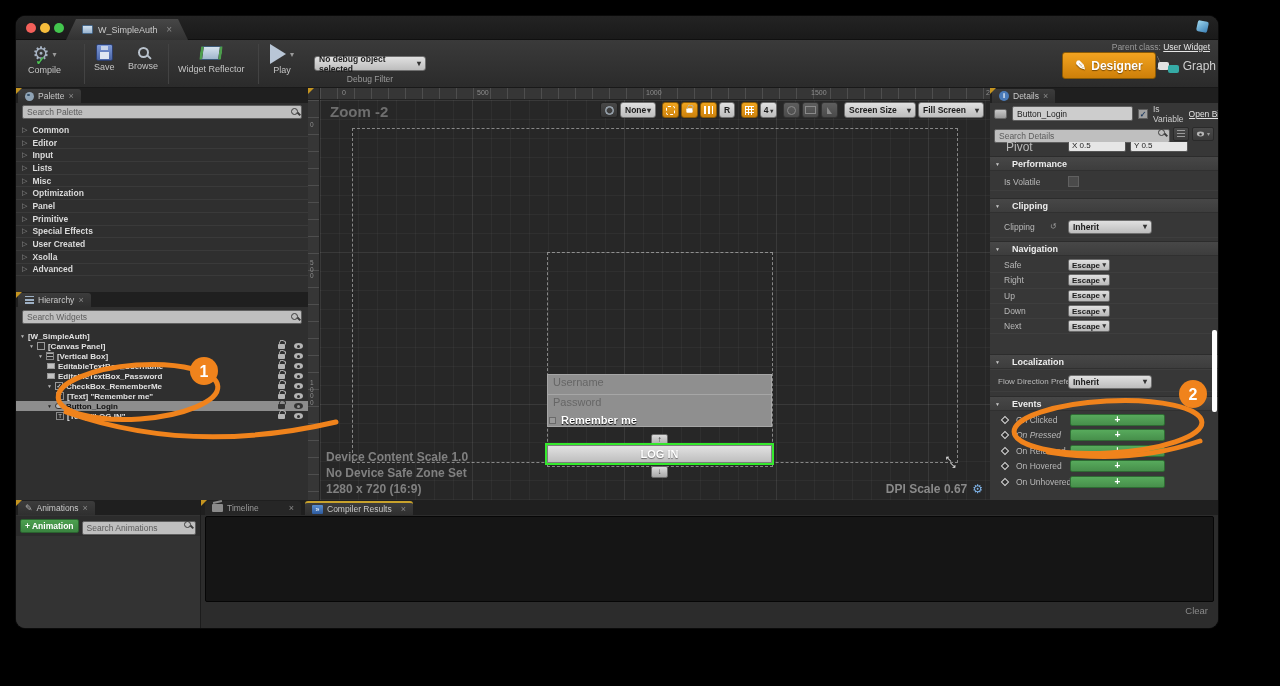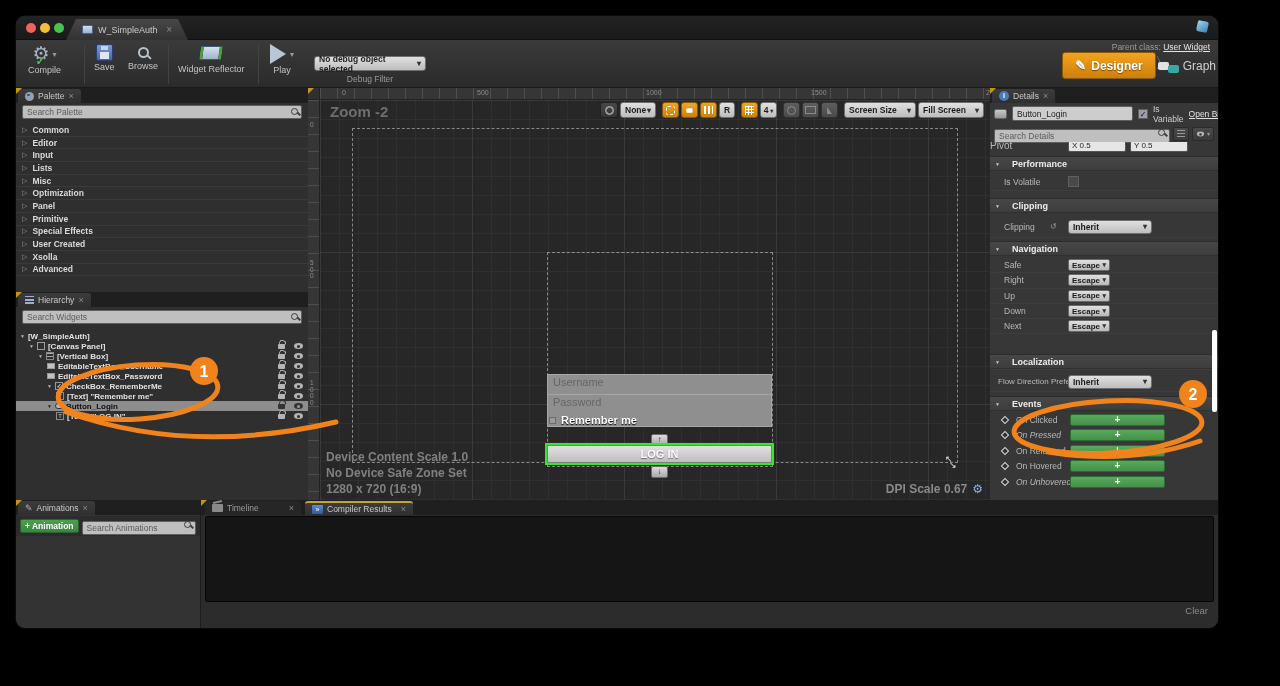--- a/index.html
+++ b/index.html
@@ -494,21 +494,21 @@
       <span class="sq-btn">
             <span class="lines-ic"></span>
           </span>
       <span class="sq-btn" style="width:22px;gap:2px">
         <span class="eye" style="margin:0;transform:scale(.8)"></span>
         <span class="caret" style="font-size:6px">▾</span>
       </span>
     </div>
 
     <div class="pivot-clip">
-      <span style="position:absolute;left:0;top:-2px;font-size:10px;color:#b9b9b9">Pivot</span>
+      <span style="position:absolute;left:16px;top:-2px;font-size:12px;color:#b9b9b9">Pivot</span>
       <span class="spin" style="left:78px">X 0.5</span>
       <span class="spin" style="left:140px">Y 0.5</span>
     </div>
 
     <div class="sech" style="top:68px">
       <span class="exp">▼</span>
       <span>Performance</span>
     </div>
     <div class="drow" style="top:85px;height:18px">
       <span class="lbl">Is Volatile</span>
@@ -607,21 +607,21 @@
           <div class="drow" style="top: 31px; height: 15.5px; position: absolute; border-bottom: none;">
             <span class="diam"></span>
             <span style="padding-left: 8px;">On Released</span>
             <span class="evtbtn">+</span>
           </div>
           <div class="drow" style="top: 46.5px; height: 15.5px; position: absolute; border-bottom: none;">
             <span class="diam"></span>
             <span style="padding-left: 8px;">On Hovered</span>
             <span class="evtbtn">+</span>
           </div>
-          <div class="drow" style="top: 62px; height: 15.5px; position: absolute; border-bottom: none; font-style: italic;">
+          <div class="drow" style="top: 62px; height: 15.5px; position: absolute; border-bottom: none;">
             <span class="diam"></span>
             <span style="padding-left: 8px;">On Unhovered</span>
             <span class="evtbtn">+</span>
           </div>
         </div>
     <div class="vscroll"></div>
   </div>
 
   <div id="anim-panel" class="corner">
     <div class="phead">

